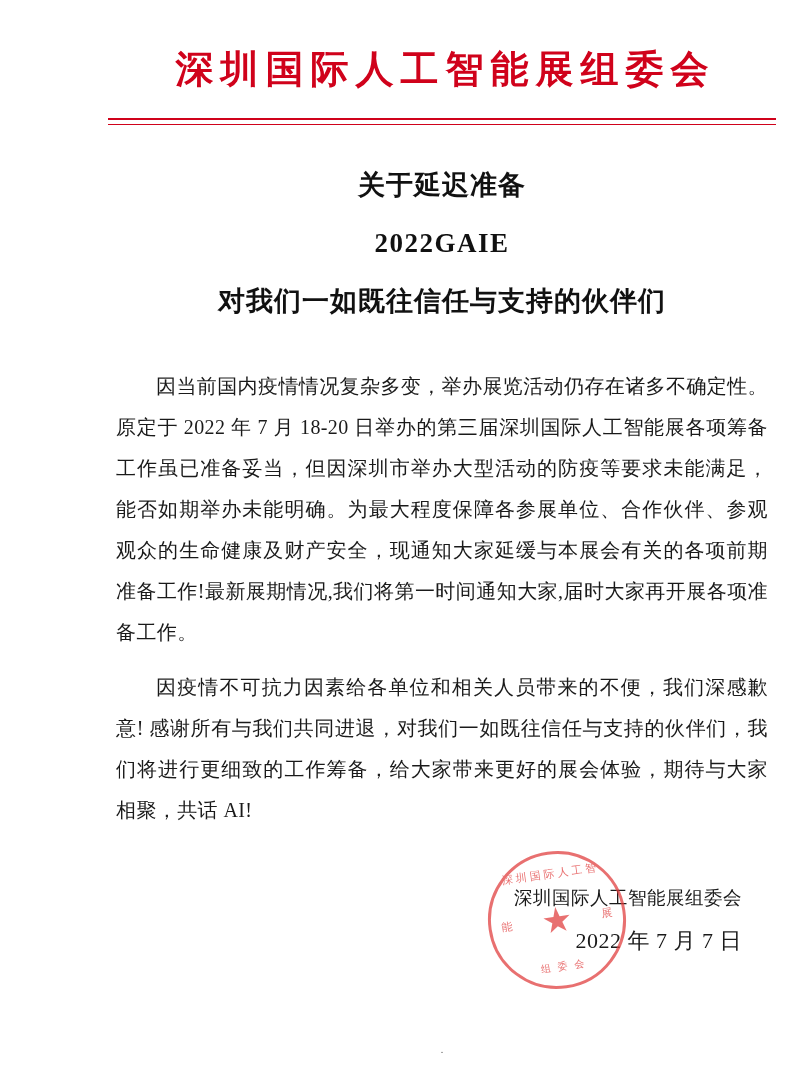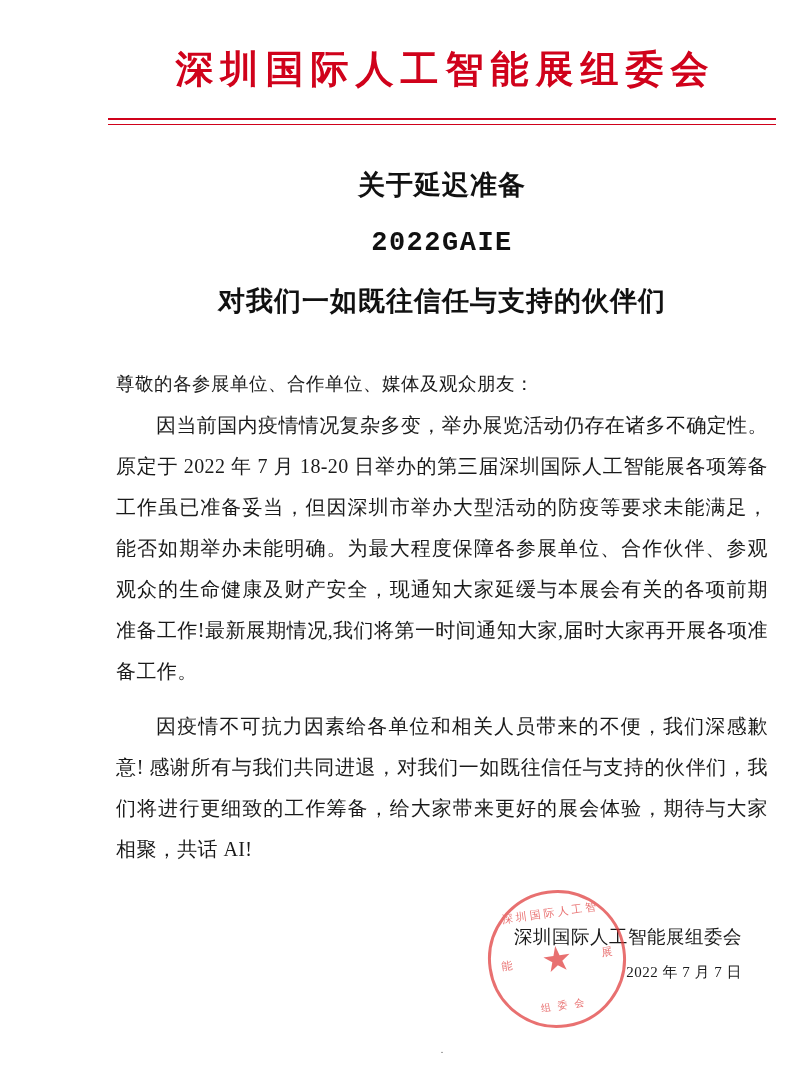--- a/index.html
+++ b/index.html
@@ -58,21 +58,21 @@
   }
   .doc-title-line {
     font-family: Liberation Serif, serif;
     font-weight: bold;
     font-size: 27px;
     line-height: 1.35;
     margin: 0 0 22px 0;
     letter-spacing: 1px;
   }
   .doc-title-line.latin {
-    font-family: Liberation Mono, monospace;
+    font-family: Liberation Serif, serif;
     letter-spacing: 1.5px;
   }
   .doc-title-line:last-child {
     margin-bottom: 0;
   }
 
   
   .body-block {
     margin-top: 46px;
     padding: 0 8px;
@@ -99,21 +99,21 @@
     text-align: right;
     padding-right: 34px;
     position: relative;
   }
   .sig-org {
     font-size: 18.5px;
     letter-spacing: 0.5px;
     line-height: 2.1;
   }
   .sig-date {
-    font-size: 15px;
+    font-size: 22px;
     letter-spacing: 0.5px;
     line-height: 2.1;
   }
 
   
   .stamp {
     position: absolute;
     right: 150px;
     top: -28px;
     width: 132px;
@@ -189,21 +189,20 @@
     <div class="letterhead-rule thin"></div>
   </div>
 
   <div class="doc-title">
     <div class="doc-title-line">关于延迟准备</div>
     <div class="doc-title-line latin">2022GAIE</div>
     <div class="doc-title-line">对我们一如既往信任与支持的伙伴们</div>
   </div>
 
   <div class="body-block">
-    <p class="salutation">尊敬的各参展单位、合作单位、媒体及观众朋友：</p>
     <p class="para">因当前国内疫情情况复杂多变，举办展览活动仍存在诸多不确定性。原定于 2022 年 7 月 18-20 日举办的第三届深圳国际人工智能展各项筹备工作虽已准备妥当，但因深圳市举办大型活动的防疫等要求未能满足，能否如期举办未能明确。为最大程度保障各参展单位、合作伙伴、参观观众的生命健康及财产安全，现通知大家延缓与本展会有关的各项前期准备工作!最新展期情况,我们将第一时间通知大家,届时大家再开展各项准备工作。</p>
     <p class="para">因疫情不可抗力因素给各单位和相关人员带来的不便，我们深感歉意! 感谢所有与我们共同进退，对我们一如既往信任与支持的伙伴们，我们将进行更细致的工作筹备，给大家带来更好的展会体验，期待与大家相聚，共话 AI!</p>
   </div>
 
   <div class="signature">
     <div class="stamp">
       <div class="stamp-inner"></div>
       <div class="stamp-arc">深圳国际人工智</div>
       <div class="stamp-side left">能</div>
       <div class="stamp-side right">展</div>

